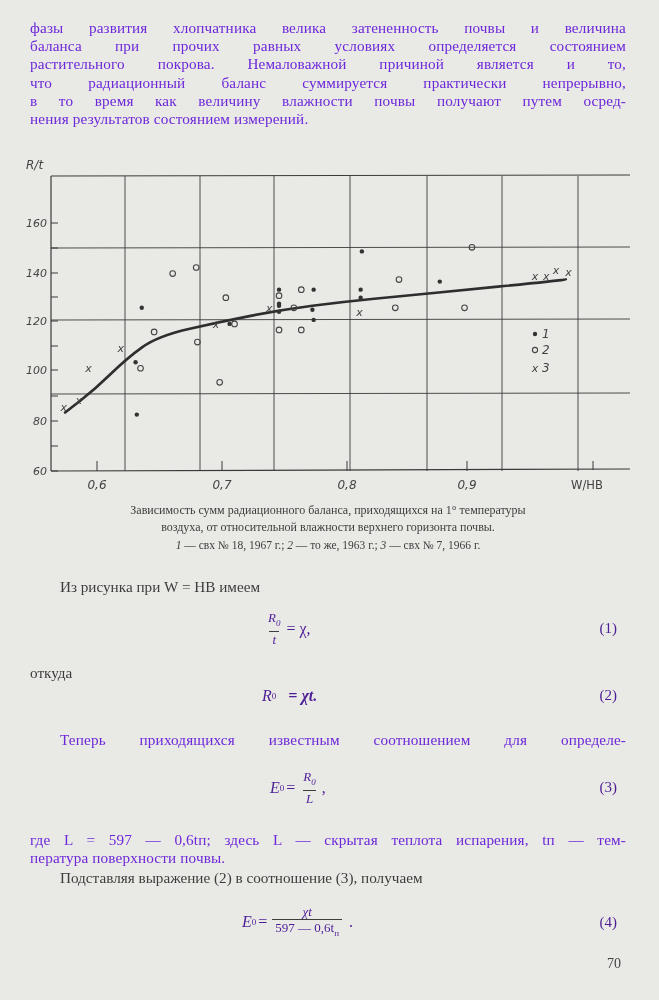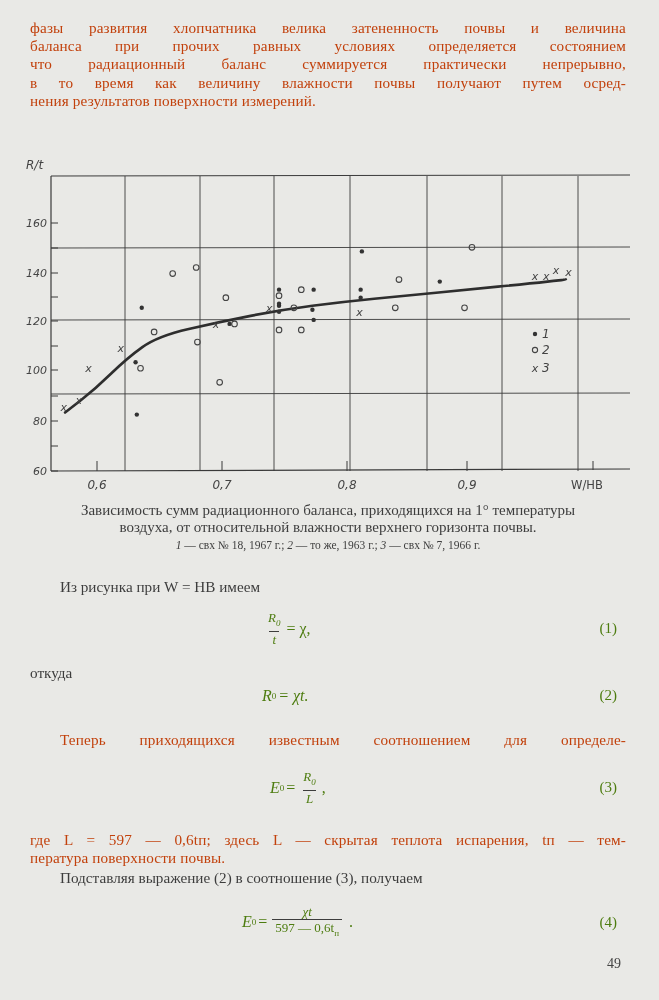--- a/index.html
+++ b/index.html
@@ -7,57 +7,58 @@
     width: 659px; height: 1000px; overflow: hidden;
     background: #e9e9e6;
     color: #3a3a3a;
     font-family: "DejaVu Serif", serif;
     position: relative;
   }
   .para {
     position: absolute; left: 30px; width: 596px;
     font-size: 15.2px; line-height: 18.2px;
     text-align: justify; text-align-last: left;
-    letter-spacing: 0.15px; color: #c2410c;
+    letter-spacing: 0.15px; color: #6d28d9;
     font-family: "Liberation Serif", serif;
   }
   .para .ln { display: block; text-align: justify; text-align-last: justify; white-space: nowrap; }
   .para .ln.last { text-align-last: left; }
   #chart-wrap { position: absolute; left: 22px; top: 160px; width: 610px; height: 340px; }
   .caption {
     position: absolute; left: 30px; width: 596px; text-align: center;
     font-family: "Liberation Serif", serif; color: #3d3d3d;
   }
-  .cap1 { top: 502px; font-size: 15px; line-height: 17px; }
+  .cap1 { top: 502px; font-size: 12px; line-height: 17px; }
   .cap2 { top: 539px; font-size: 11.5px; font-style: normal; }
   .cap2 i { font-style: italic; }
   .eq {
     position: absolute; left: 0; width: 659px; height: 44px;
-    font-family: "Liberation Serif", serif; color: #4d7c0f; font-size: 16px;
+    font-family: "Liberation Serif", serif; color: #4c1d95; font-size: 16px;
   }
   .eq .body { position: absolute; display: flex; align-items: center; }
   .eq .num { position: absolute; right: 42px; font-size: 15px; }
   .frac { display: inline-flex; flex-direction: column; align-items: center; vertical-align: middle; margin: 0 3px; }
   .frac .nu { font-size: 13px; padding: 0 3px; line-height: 15px; font-style: italic; }
   .frac .de { font-size: 13px; padding: 0 3px; border-top: 1px solid #3d3d3d; line-height: 16px; font-style: italic; }
   .frac .de.roman { font-style: normal; }
   .it { font-style: italic; }
   sub { font-size: 9px; }
   .pagenum { position: absolute; right: 38px; top: 956px; font-size: 14px; font-family: "Liberation Serif", serif; color: #444; }
   .single { position: absolute; left: 30px; font-size: 15.2px; font-family: Liberation Serif, serif; color: #3d3d3d; white-space: nowrap; }
 </style>
 </head>
 <body>
 
 <div class="para" style="top: 19px;">
   <span class="ln">фазы развития хлопчатника велика затененность почвы и величина</span>
   <span class="ln">баланса при прочих равных условиях определяется состоянием</span>
+  <span class="ln">растительного покрова. Немаловажной причиной является и то,</span>
   <span class="ln">что радиационный баланс суммируется практически непрерывно,</span>
   <span class="ln">в то время как величину влажности почвы получают путем осред-</span>
-  <span class="ln last">нения результатов поверхности измерений.</span>
+  <span class="ln last">нения результатов состоянием измерений.</span>
 </div>
 
 <div id="chart-wrap">
   <svg id="chart" width="610" height="340">
       <line x1="29" y1="16" x2="608" y2="15" stroke="#3a3a3a" stroke-width="1"></line>
       <line x1="29" y1="16" x2="29" y2="311" stroke="#3a3a3a" stroke-width="1.2"></line>
       <line x1="29" y1="311" x2="608" y2="309" stroke="#3a3a3a" stroke-width="1.2"></line>
       <line x1="103" y1="16" x2="103" y2="311" stroke="#3a3a3a" stroke-width="0.9"></line>
       <line x1="178" y1="16" x2="178" y2="311" stroke="#3a3a3a" stroke-width="0.9"></line>
       <line x1="252" y1="16" x2="252" y2="311" stroke="#3a3a3a" stroke-width="0.9"></line>
@@ -169,21 +170,21 @@
   </div>
   <span class="num" style="top: 12px;">(1)</span>
 </div>
 
 <div class="single" style="top: 664px; text-align: center;">откуда</div>
 
 <div class="eq" style="top: 685px;">
   <div class="body" style="left: 262px; top: 2px;">
     <span class="it">R</span>
       <sub>0</sub>
-    <span class="it" style="margin-left:2px;">= χt.</span>
+    <span class="it" style="margin-left:12px;font-weight:bold;">= χt.</span>
   </div>
   <span class="num" style="top: 2px;">(2)</span>
 </div>
 
 <div class="para" style="top: 731px;">
   <span class="ln" style="padding-left:30px; box-sizing:border-box;">Теперь приходящихся известным соотношением для определе-</span>
 </div>
 
 <div class="eq" style="top: 767px;">
   <div class="body" style="left: 270px; top: 2px;">
@@ -213,13 +214,13 @@
     <span style="margin:0 2px;">=</span>
     <span class="frac">
       <span class="nu">χt</span>
       <span class="de roman"><span>597 — 0,6t</span><sub>п</sub></span>
     </span>
     <span style="margin-left:4px;">.</span>
   </div>
   <span class="num" style="top: 12px;">(4)</span>
 </div>
 
-<div class="pagenum">49</div>
+<div class="pagenum">70</div>
 
 </body></html>

